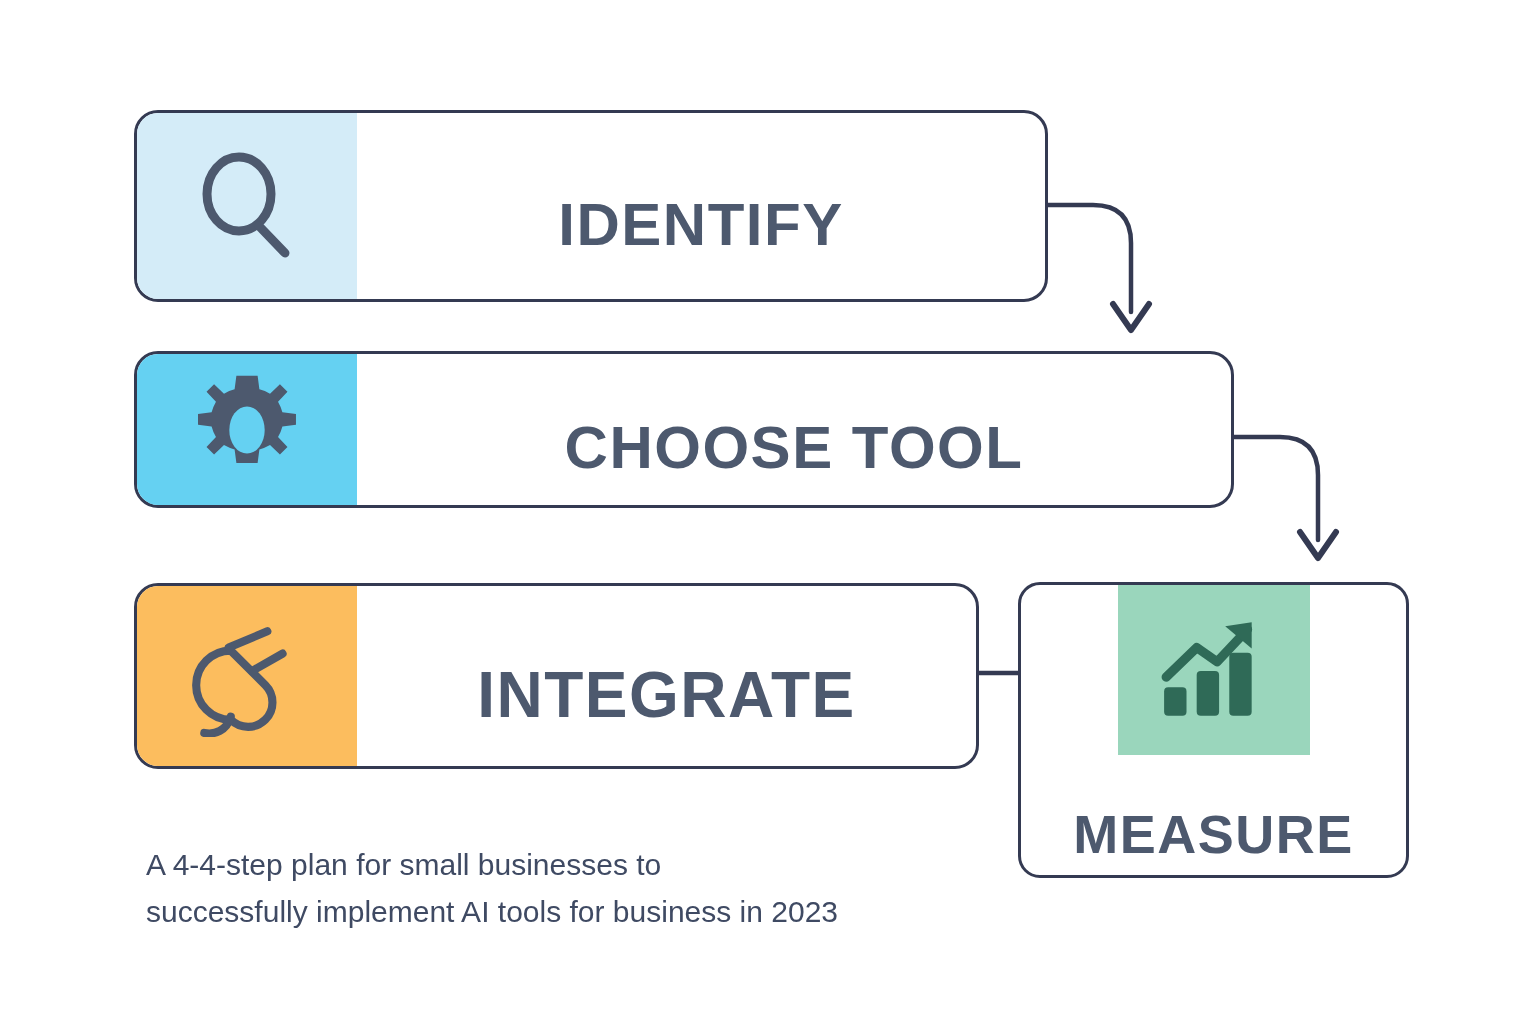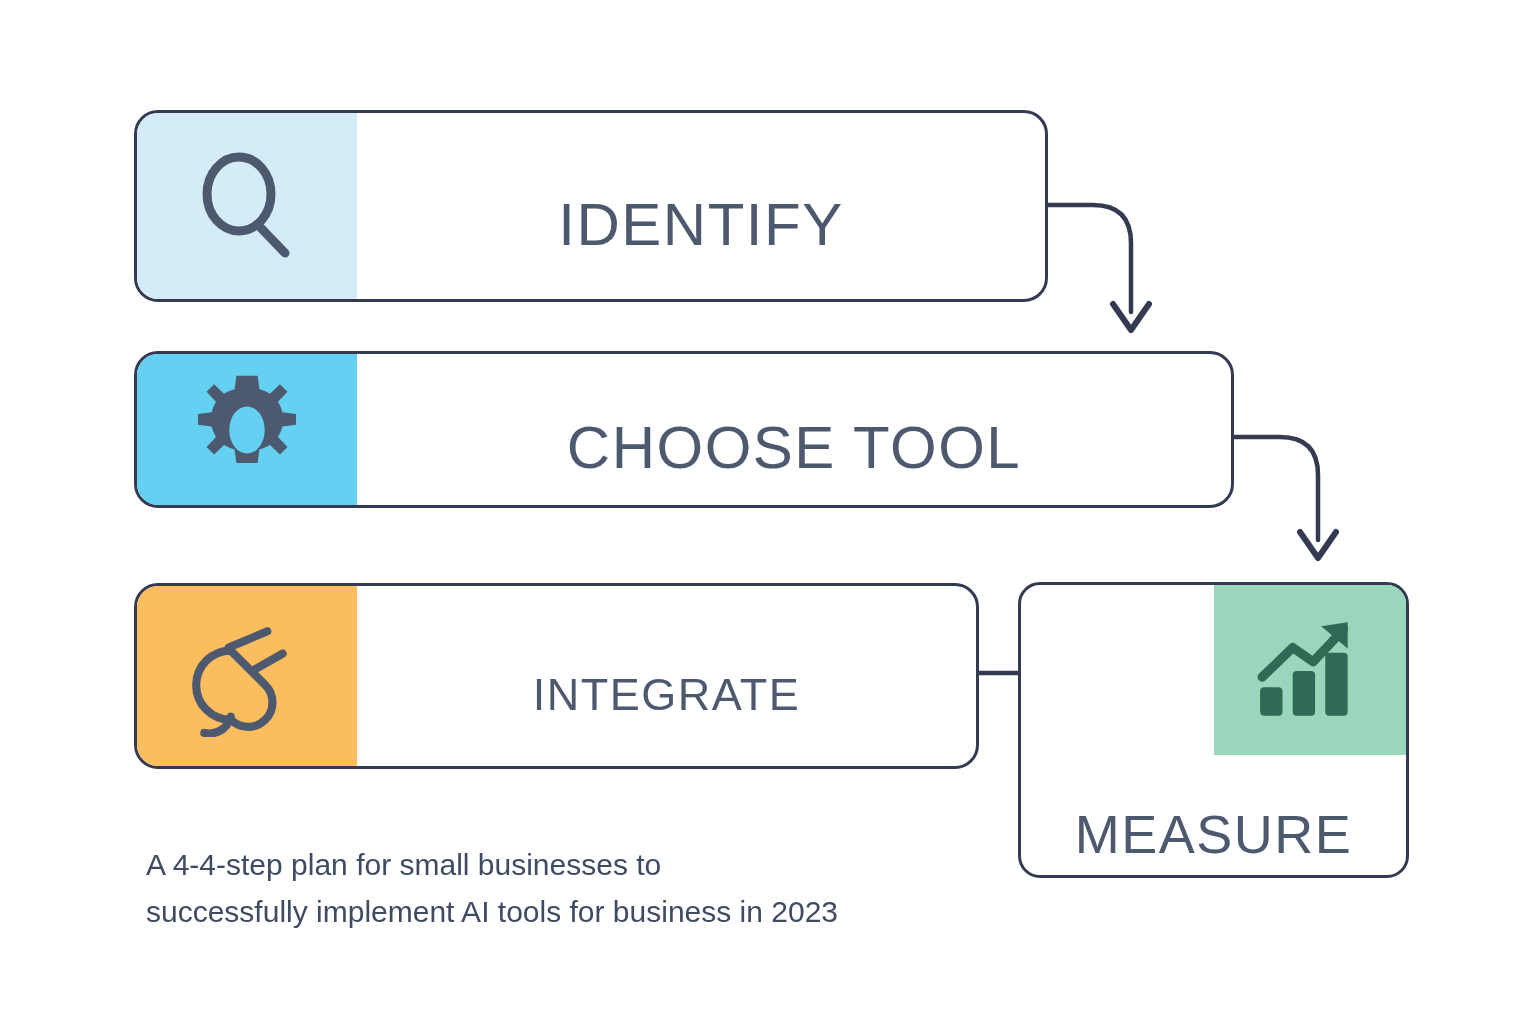--- a/index.html
+++ b/index.html
@@ -42,21 +42,21 @@
     justify-content: center;
   }
   .card-h .label-zone {
     flex: 1 1 auto;
     display: flex;
     align-items: center;
     justify-content: center;
   }
   .card-label {
     color: #4d596e;
-    font-weight: 400;
+    font-weight: 700;
     letter-spacing: 1.5px;
     line-height: 1;
     white-space: nowrap;
     margin-top: 37px;
   }
 
   
   #card-identify {
     left: 134px; top: 110px;
     width: 914px; height: 192px;
@@ -71,28 +71,28 @@
   }
   #card-choose-tool .icon-panel { background: #65d1f2; }
   #card-choose-tool .card-label { font-size: 60px; }
 
   
   #card-integrate {
     left: 134px; top: 583px;
     width: 845px; height: 186px;
   }
   #card-integrate .icon-panel { background: #fcbd5e; }
-  #card-integrate .card-label { font-size: 45px; }
+  #card-integrate .card-label { font-size: 64px; }
 
   
   #card-measure {
     left: 1018px; top: 582px;
     width: 391px; height: 296px;
     flex-direction: column;
-    align-items: flex-end;
+    align-items: center;
     border-radius: 22px;
   }
   #card-measure .icon-panel-v {
     width: 192px; height: 170px;
     background: #9ad6bc;
     display: flex;
     align-items: center;
     justify-content: center;
   }
   #card-measure .label-zone-v {

